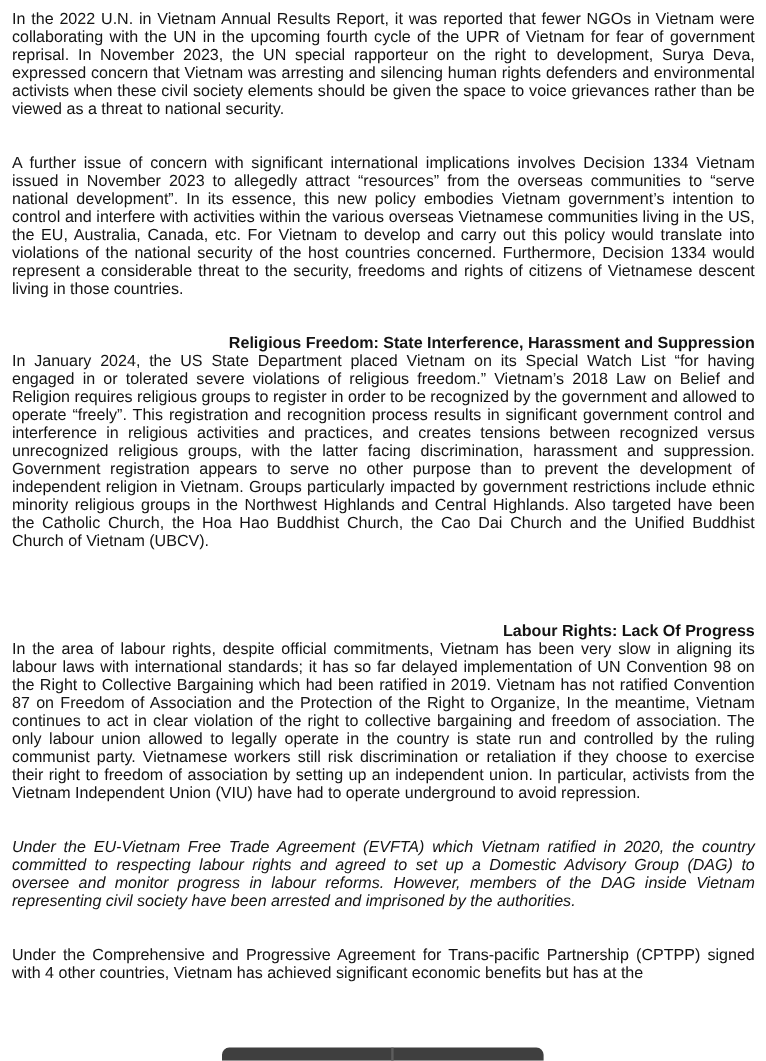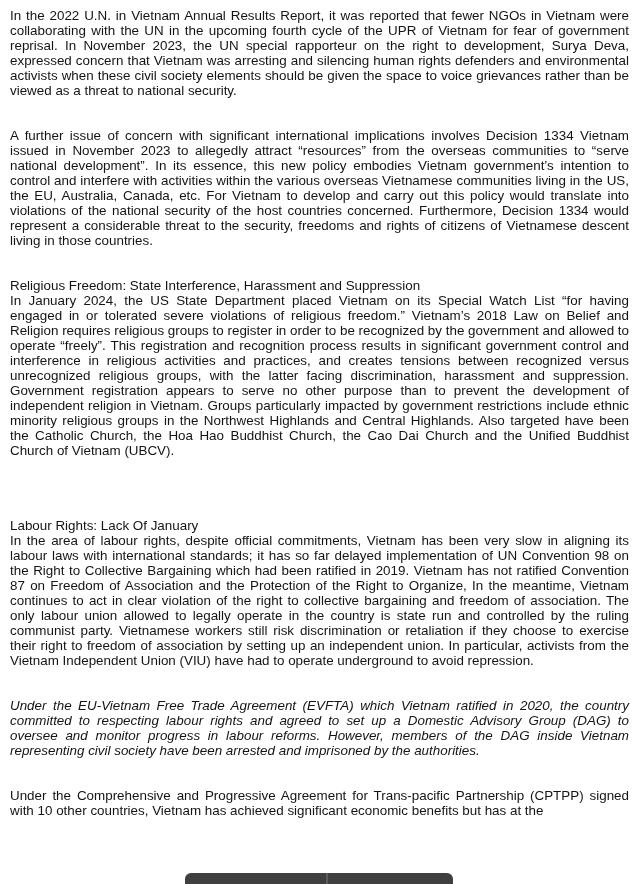--- a/index.html
+++ b/index.html
@@ -31,22 +31,22 @@
   }
   .p2        { margin-top: 30px !important; }
   .sec-religious { margin-top: 30px; }
   .sec-labour    { margin-top: 60px; }
   .p-evfta   { margin-top: 30px !important; font-style: italic; }
   .p-cptpp   { margin-top: 30px !important; }
   .h {
     margin: 0;
     font-size: 13.4px;
     line-height: 15px;
-    font-weight: normal;
-    text-align: left;
+    font-weight: bold;
+    text-align: right;
   }
   .page-number {
     position: absolute;
     top: 855px;
     right: 16px;
     font-size: 13.4px;
     line-height: 15px;
     color: #141414;
   }
   .viewer-toolbar {
@@ -78,27 +78,27 @@
     <p class="p1">In the 2022 U.N. in Vietnam Annual Results Report, it was reported that fewer NGOs in Vietnam were collaborating with the UN in the upcoming fourth cycle of the UPR of Vietnam for fear of government reprisal. In November 2023, the UN special rapporteur on the right to development, Surya Deva, expressed concern that Vietnam was arresting and silencing human rights defenders and environmental activists when these civil society elements should be given the space to voice grievances rather than be viewed as a threat to national security.</p>
 
     <p class="p2">A further issue of concern with significant international implications involves Decision 1334 Vietnam issued in November 2023 to allegedly attract “resources” from the overseas communities to “serve national development”. In its essence, this new policy embodies Vietnam government’s intention to control and interfere with activities within the various overseas Vietnamese communities living in the US, the EU, Australia, Canada, etc. For Vietnam to develop and carry out this policy would translate into violations of the national security of the host countries concerned. Furthermore, Decision 1334 would represent a considerable threat to the security, freedoms and rights of citizens of Vietnamese descent living in those countries.</p>
 
     <div class="sec-religious">
       <h2 class="h">Religious Freedom: State Interference, Harassment and Suppression</h2>
       <p>In January 2024, the US State Department placed Vietnam on its Special Watch List “for having engaged in or tolerated severe violations of religious freedom.” Vietnam’s 2018 Law on Belief and Religion requires religious groups to register in order to be recognized by the government and allowed to operate “freely”. This registration and recognition process results in significant government control and interference in religious activities and practices, and creates tensions between recognized versus unrecognized religious groups, with the latter facing discrimination, harassment and suppression. Government registration appears to serve no other purpose than to prevent the development of independent religion in Vietnam. Groups particularly impacted by government restrictions include ethnic minority religious groups in the Northwest Highlands and Central Highlands. Also targeted have been the Catholic Church, the Hoa Hao Buddhist Church, the Cao Dai Church and the Unified Buddhist Church of Vietnam (UBCV).</p>
     </div>
 
     <div class="sec-labour">
-      <h2 class="h">Labour Rights: Lack Of January</h2>
+      <h2 class="h">Labour Rights: Lack Of Progress</h2>
       <p>In the area of labour rights, despite official commitments, Vietnam has been very slow in aligning its labour laws with international standards; it has so far delayed implementation of UN Convention 98 on the Right to Collective Bargaining which had been ratified in 2019. Vietnam has not ratified Convention 87 on Freedom of Association and the Protection of the Right to Organize, In the meantime, Vietnam continues to act in clear violation of the right to collective bargaining and freedom of association. The only labour union allowed to legally operate in the country is state run and controlled by the ruling communist party. Vietnamese workers still risk discrimination or retaliation if they choose to exercise their right to freedom of association by setting up an independent union. In particular, activists from the Vietnam Independent Union (VIU) have had to operate underground to avoid repression.</p>
     </div>
 
     <p class="p-evfta">Under the EU-Vietnam Free Trade Agreement (EVFTA) which Vietnam ratified in 2020, the country committed to respecting labour rights and agreed to set up a Domestic Advisory Group (DAG) to oversee and monitor progress in labour reforms. However, members of the DAG inside Vietnam representing civil society have been arrested and imprisoned by the authorities.</p>
 
-    <p class="p-cptpp">Under the Comprehensive and Progressive Agreement for Trans-pacific Partnership (CPTPP) signed with 10 other countries, Vietnam has achieved significant economic benefits but has at the</p>
+    <p class="p-cptpp">Under the Comprehensive and Progressive Agreement for Trans-pacific Partnership (CPTPP) signed with 4 other countries, Vietnam has achieved significant economic benefits but has at the</p>
 
   </div>
 
   <div class="page-number">2</div>
 
   <div class="viewer-toolbar">
     <div class="toolbar-divider"></div>
   </div>
 
 </div>

